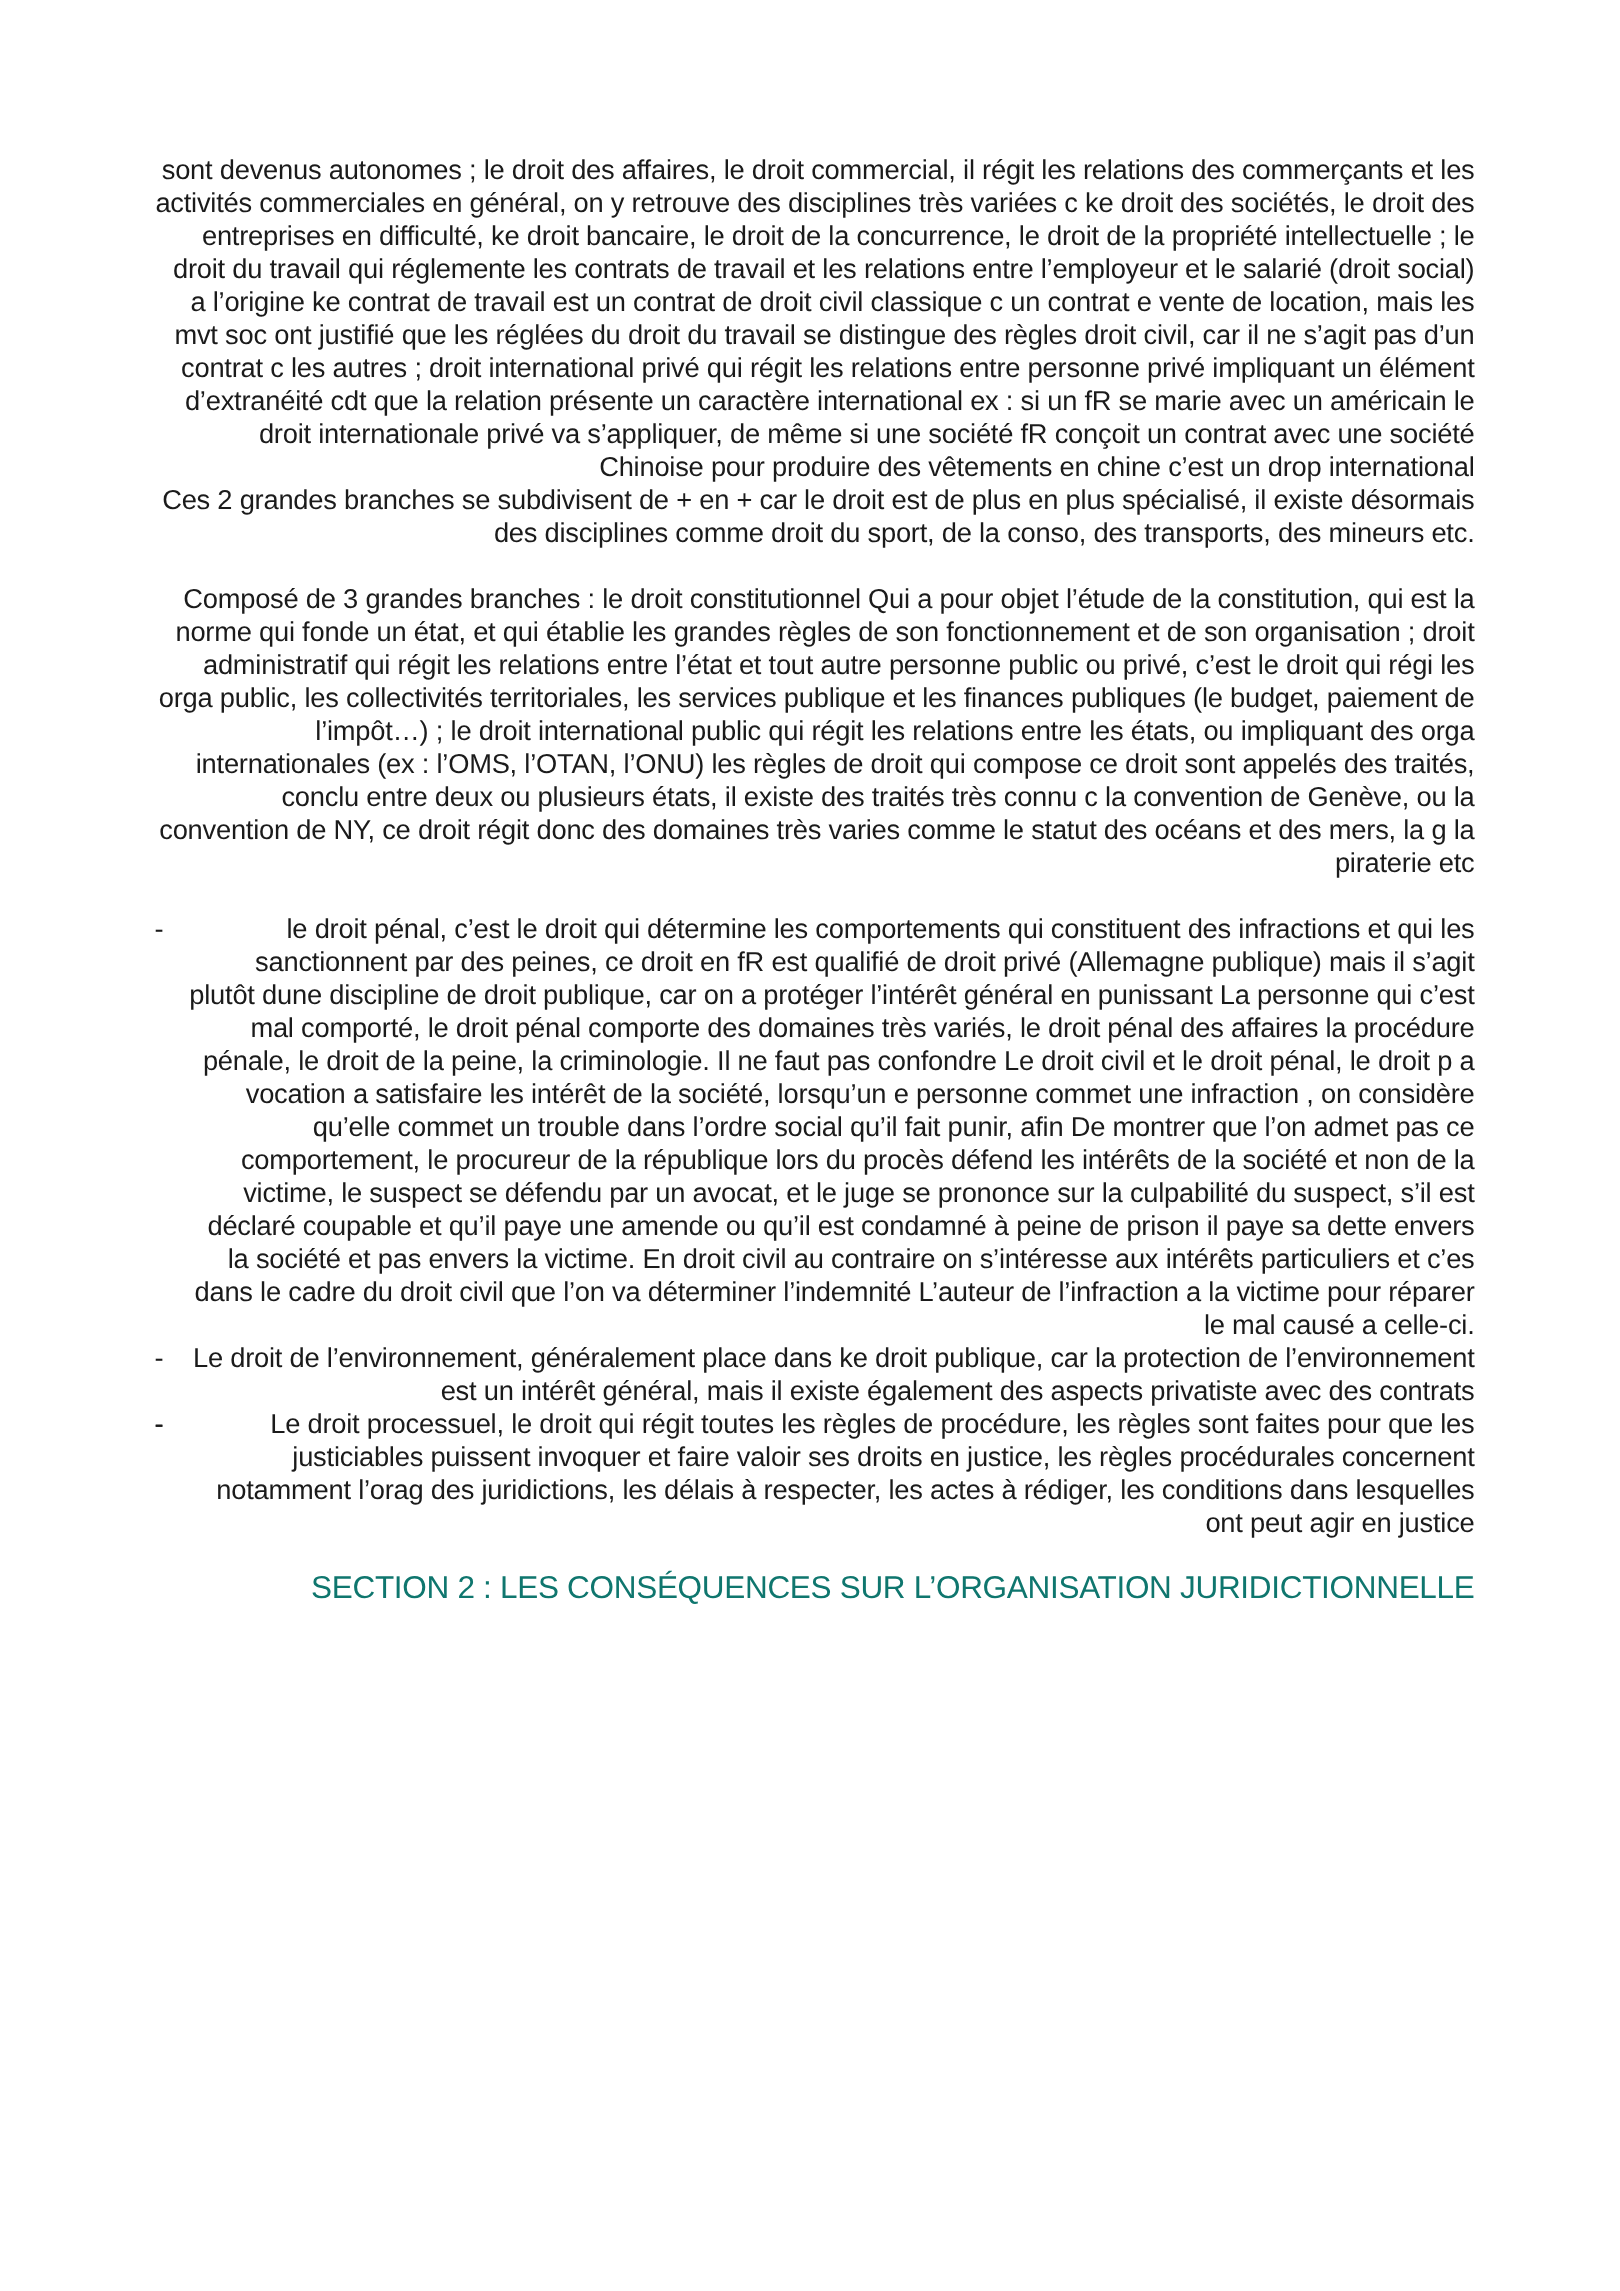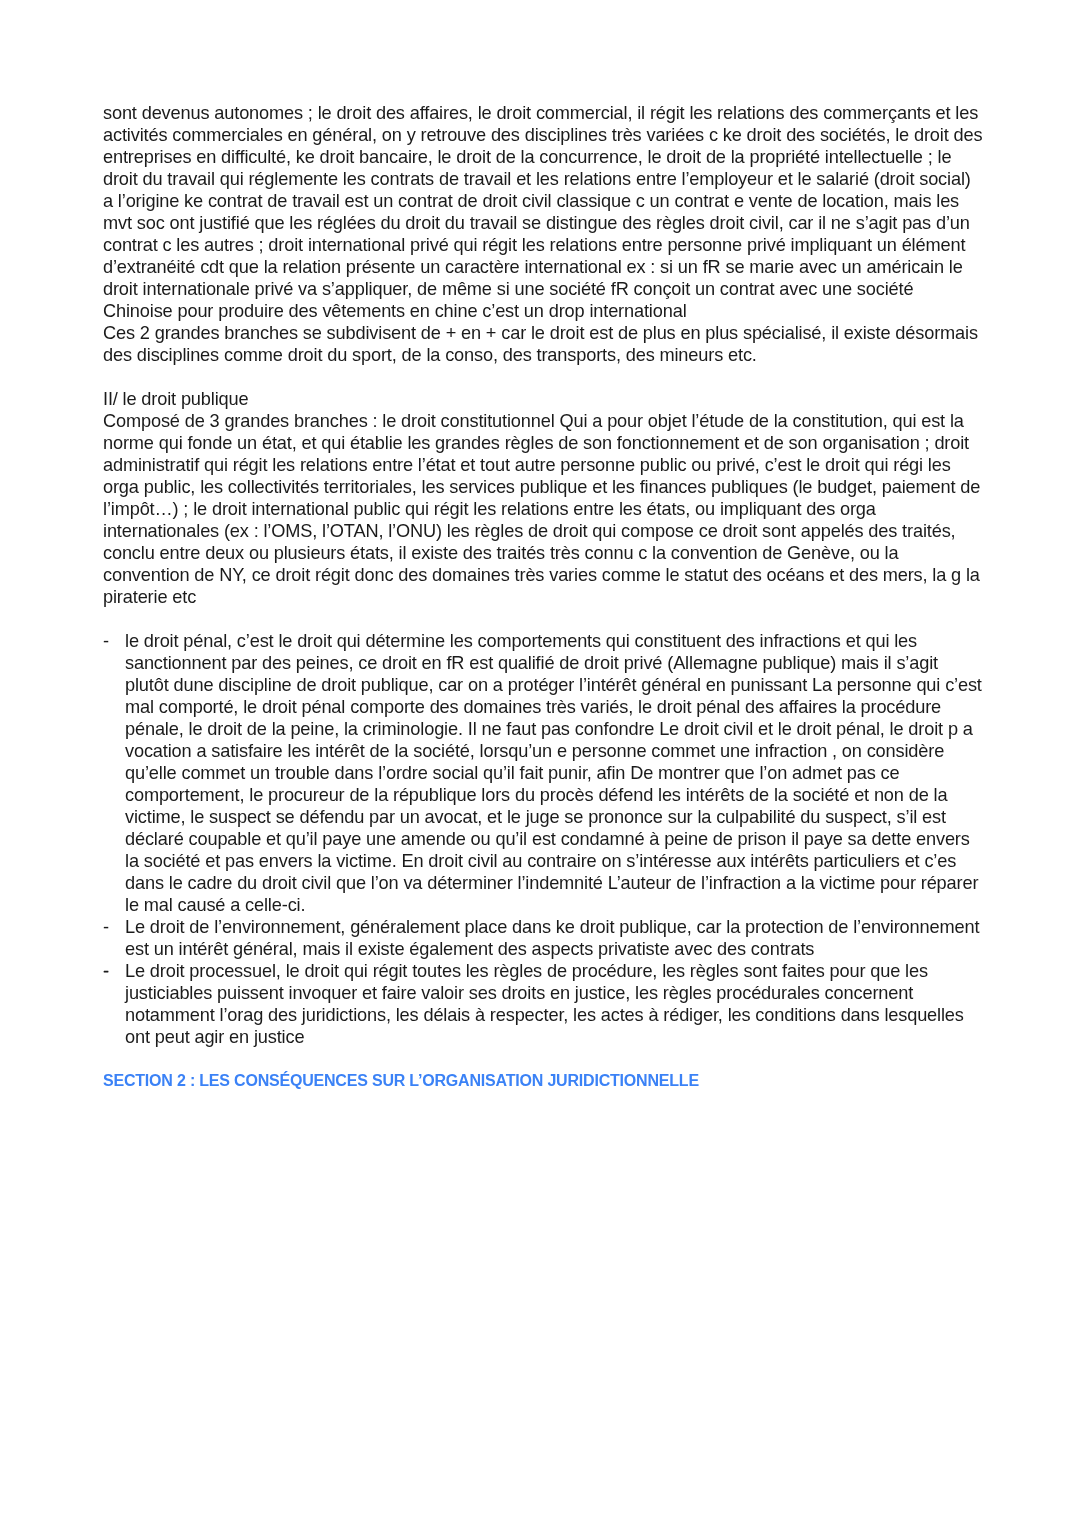--- a/index.html
+++ b/index.html
@@ -16,20 +16,21 @@
       color: #1b1b1b;
     }
     .page {
       position: absolute;
       left: 103px;
       top: 102px;
       width: 880px;
       font-size: 18.2px;
       line-height: 22px;
       letter-spacing: -0.15px;
+      text-align: right;
     }
     .para { margin: 0; }
     .gap { height: 22px; }
     .heading-line { margin: 0; }
     ul.dash-list {
       list-style: none;
       margin: 0;
       padding: 0;
     }
     ul.dash-list li {
@@ -38,38 +39,37 @@
       margin: 0;
     }
     ul.dash-list li .dash {
       position: absolute;
       left: 0;
       top: 0;
     }
     .section-title {
       margin: 0;
       margin-top: 22px;
-      font-weight: bold;
-      font-size: 16px;
+      font-weight: normal;
+      font-size: 21px;
       line-height: 22px;
       letter-spacing: -0.2px;
-      color: #3b82f6;
+      color: #0f766e;
     }
   </style>
 </head>
 <body>
 
 <div class="page">
 
   <p class="para">sont devenus autonomes ; le droit des affaires, le droit commercial, il régit les relations des commerçants et les activités commerciales en général, on y retrouve des disciplines très variées c ke droit des sociétés, le droit des entreprises en difficulté, ke droit bancaire, le droit de la concurrence, le droit de la propriété intellectuelle ; le droit du travail qui réglemente les contrats de travail et les relations entre l’employeur et le salarié (droit social) a l’origine ke contrat de travail est un contrat de droit civil classique c un contrat e vente de location, mais les mvt soc ont justifié que les réglées du droit du travail se distingue des règles  droit civil, car il ne s’agit pas d’un contrat c les autres ; droit international privé qui régit les relations entre personne privé impliquant un élément d’extranéité cdt que la relation présente un caractère international ex : si un fR se marie avec un américain le droit internationale privé va s’appliquer, de même si une société fR conçoit un contrat avec une société Chinoise pour produire des vêtements en chine c’est un drop international</p>
   <p class="para">Ces 2 grandes branches se subdivisent de + en + car le droit est de plus en plus spécialisé, il existe désormais des disciplines comme droit du sport, de la conso, des transports, des mineurs etc.</p>
 
   <div class="gap"></div>
 
-  <p class="heading-line">II/ le droit publique</p>
   <p class="para">Composé de 3 grandes branches : le droit constitutionnel Qui a pour objet l’étude de la constitution, qui est la norme qui fonde un état, et qui établie les grandes règles de son fonctionnement et de son organisation ; droit administratif qui régit les relations entre l’état et tout autre personne public ou privé, c’est le droit qui régi les orga public, les collectivités territoriales, les services publique et les finances publiques (le budget, paiement de l’impôt…) ; le droit international public qui régit les relations entre les états, ou impliquant des orga internationales (ex : l’OMS, l’OTAN, l’ONU) les règles de droit qui compose ce droit sont appelés des traités, conclu entre deux ou plusieurs états, il existe des traités très connu c la convention de Genève, ou la convention de NY, ce droit régit donc des domaines très varies comme le statut des océans et des mers, la g la piraterie etc</p>
 
   <div class="gap"></div>
 
 
   <ul class="dash-list">
     <li>
       <span class="dash">-</span>
       <span>le droit pénal, c’est le droit qui détermine les comportements qui constituent des infractions et qui les sanctionnent par des peines, ce droit en fR est qualifié de droit privé (Allemagne publique) mais il s’agit plutôt dune discipline de droit publique, car on  a protéger l’intérêt général en punissant La personne qui c’est mal comporté, le droit pénal comporte des domaines très variés, le droit pénal des affaires la procédure pénale, le droit de la peine, la criminologie. Il ne faut pas confondre Le droit civil et le droit pénal, le droit p a vocation a satisfaire les intérêt de la société, lorsqu’un e personne commet une infraction , on considère qu’elle commet un trouble dans l’ordre social qu’il fait punir, afin De montrer que l’on admet pas ce comportement, le procureur de la république lors du procès défend les intérêts de la société et non de la victime, le suspect se défendu par un avocat, et le juge se prononce sur la culpabilité du suspect, s’il est déclaré coupable et qu’il paye une amende ou qu’il est condamné à peine de prison il paye sa dette envers la société et pas envers la victime. En droit civil au contraire on s’intéresse aux intérêts particuliers et c’es dans le cadre du droit civil que l’on va déterminer l’indemnité L’auteur de l’infraction a la victime pour réparer le mal causé a celle-ci.</span>
     </li>

